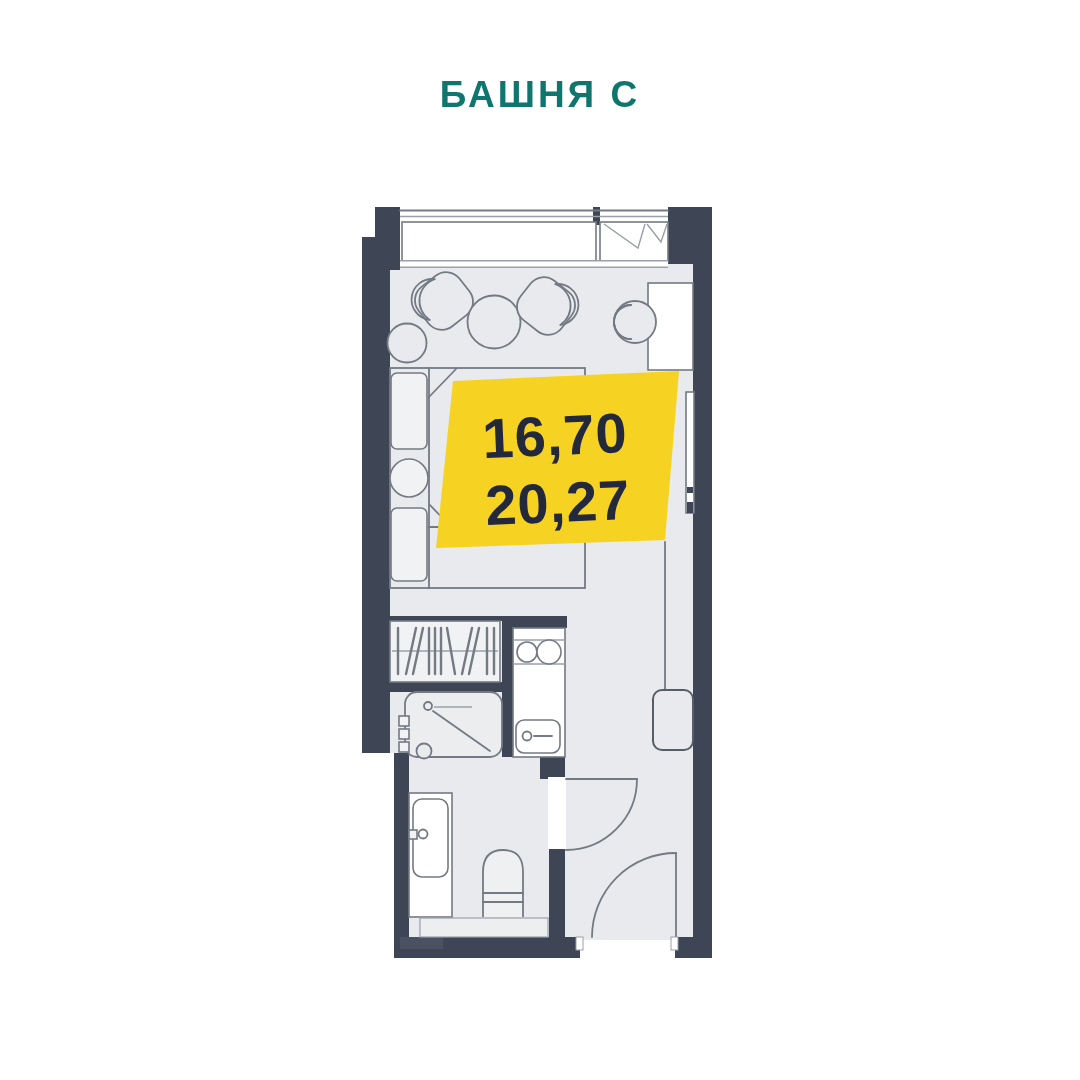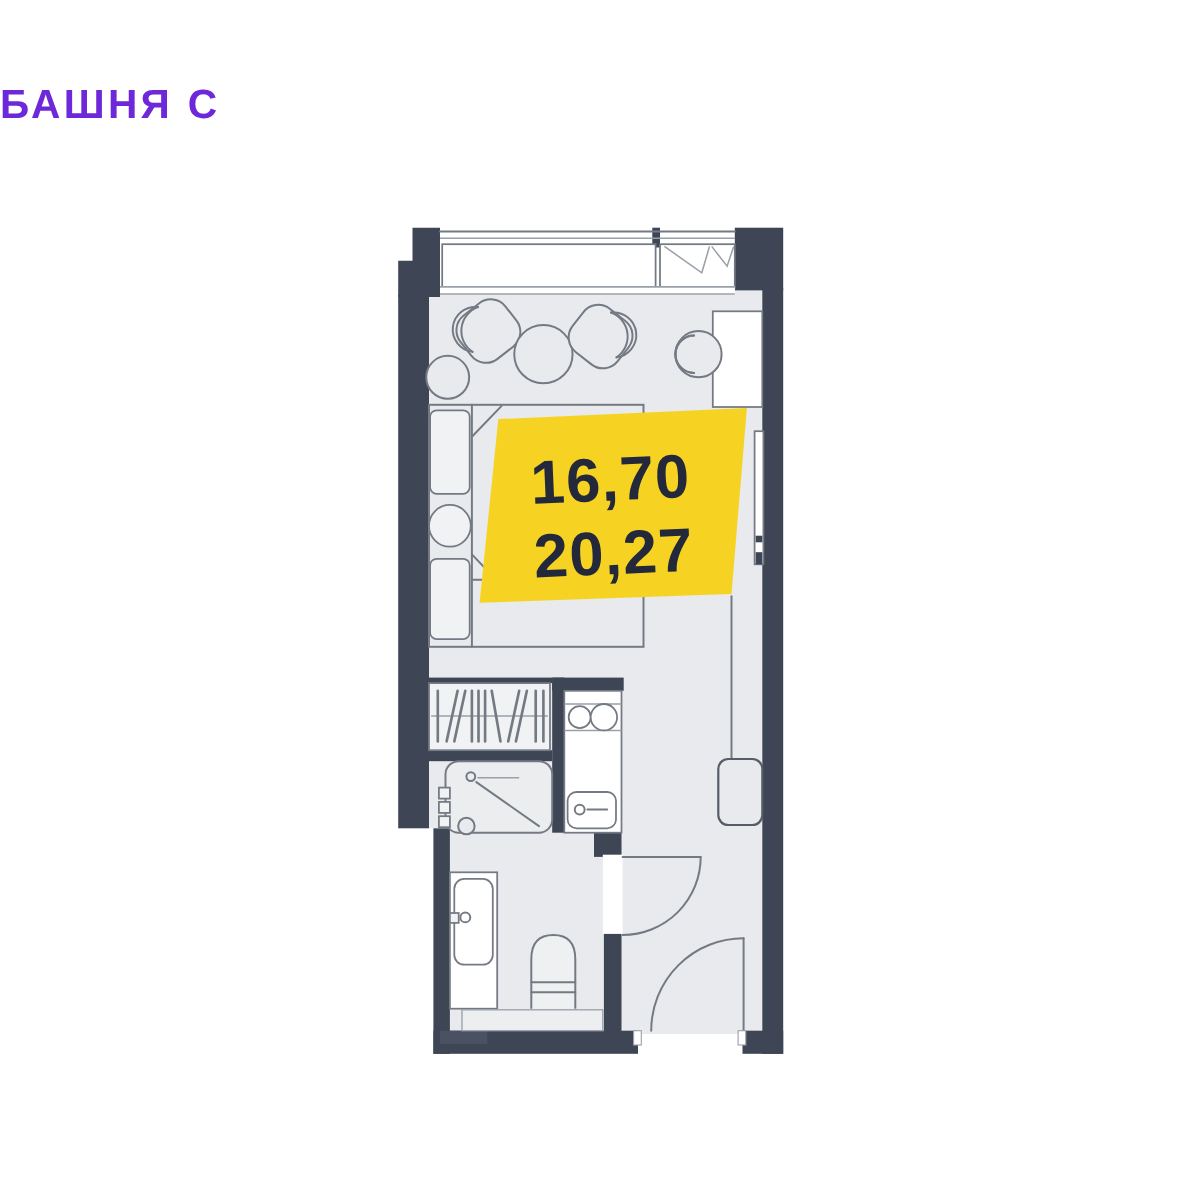--- a/index.html
+++ b/index.html
@@ -1,20 +1,20 @@
 <!DOCTYPE html>
 <html><head>
 <meta charset="utf-8">
 <style>
   html,body{margin:0;padding:0;background:#ffffff;width:1080px;height:1080px;overflow:hidden;}
   .page{position:relative;width:1080px;height:1080px;background:#ffffff;font-family:"Liberation Sans",sans-serif;}
   .plan-title{
     position:absolute;top:74px;left:0;width:100%;
-    text-align:left;font-size:37px;font-weight:700;letter-spacing:3px;
-    color:#6d28d9;
+    text-align:center;font-size:37px;font-weight:700;letter-spacing:3px;
+    color:#0f766e;
   }
   svg{position:absolute;top:0;left:0;}
   .wall{fill:#3E4555;stroke:none;}
   .floor{fill:#E9EAED;stroke:none;}
   .furn{fill:none;stroke:#747A83;stroke-width:1.8;stroke-linecap:round;stroke-linejoin:round;}
   .furn-fill{fill:#E9EAED;stroke:#747A83;stroke-width:1.8;}
   .furn-light{fill:#F1F2F4;stroke:#747A83;stroke-width:1.6;}
   .furn-white{fill:#FFFFFF;stroke:#747A83;stroke-width:1.6;}
   .thin{fill:none;stroke:#9AA0A8;stroke-width:1.4;}
   .badge-text{

